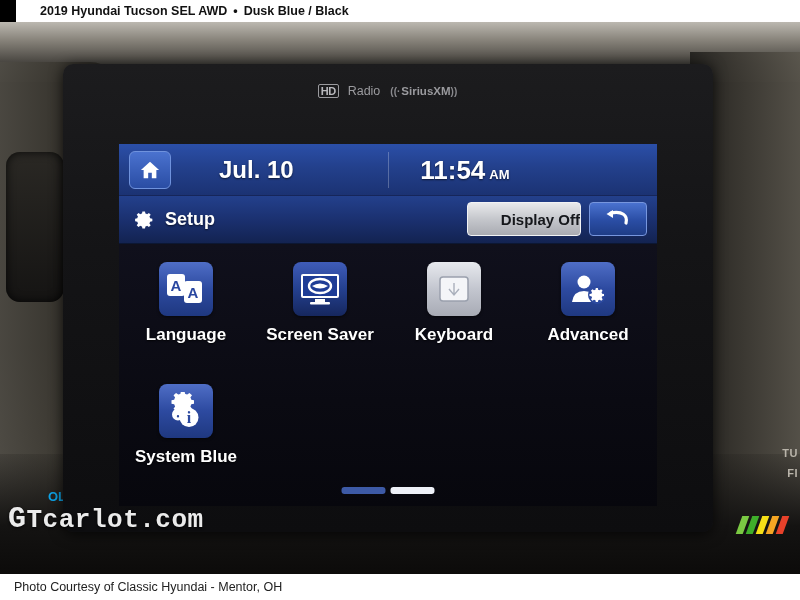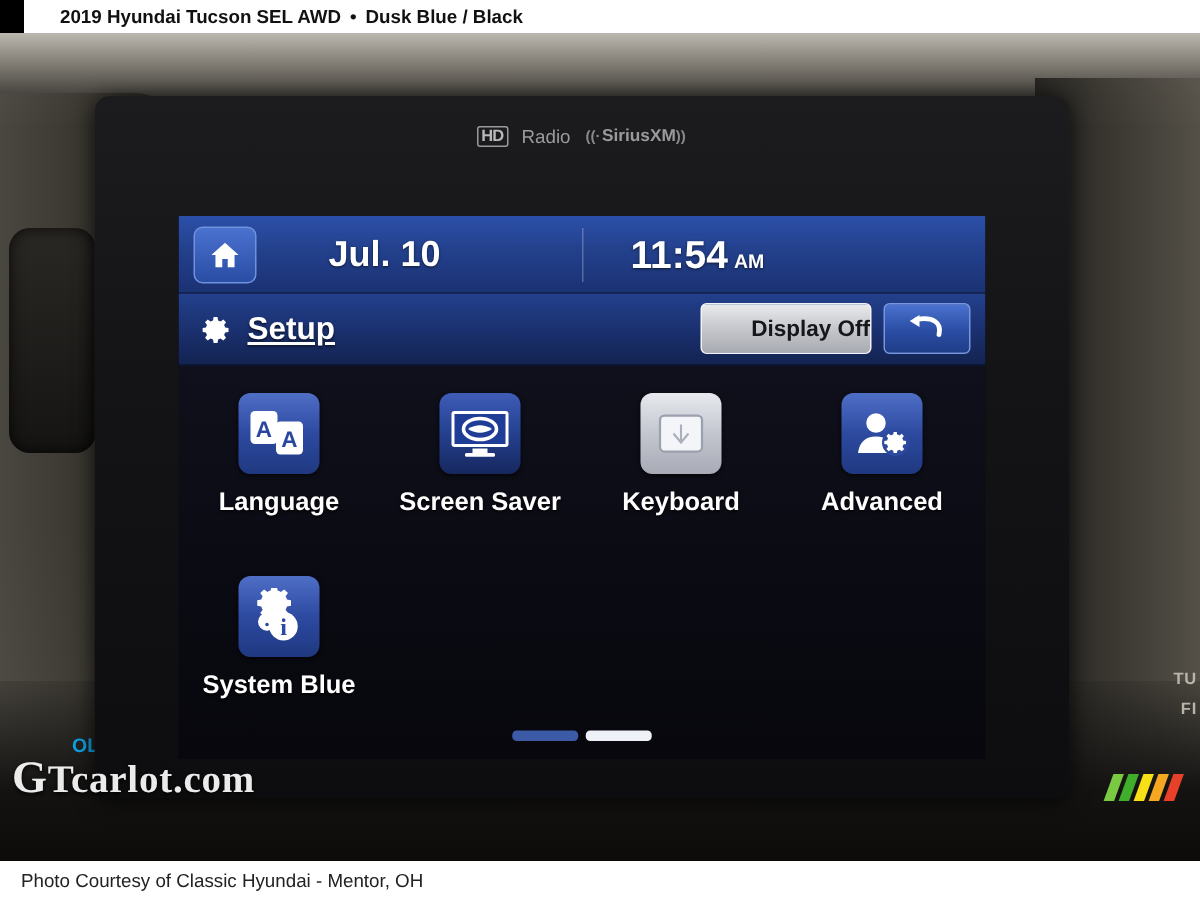--- a/index.html
+++ b/index.html
@@ -184,23 +184,22 @@
     background: linear-gradient(180deg, #23408c 0%, #1a2f6d 55%, #132351 100%);
     display: flex; align-items: center;
     border-bottom: 1px solid #0c1733;
   }
   .gear-wrap {
     margin-left: 12px; width: 26px; height: 26px;
     display: flex; align-items: center; justify-content: center;
   }
   .page-title {
     margin-left: 8px;
-    color: #fff; font-size: 21px; font-weight: bold;
+    color: #fff; font-size: 18px; font-weight: bold;
     text-shadow: 0 1px 2px rgba(0,0,0,.6);
-    text-decoration: underline;
   }
   .display-off {
     position: absolute; right: 76px; top: 6px;
     width: 114px; height: 34px;
     background: linear-gradient(180deg, #e9eaec 0%, #c5c7cc 50%, #a9abb2 100%);
     border: 1px solid #f2f3f5;
     border-radius: 4px;
     display: flex; align-items: center; justify-content: flex-end;
     color: #15171b; font-size: 15px; font-weight: bold;
   }
@@ -258,21 +257,21 @@
     width: 44px; height: 7px;
     border-radius: 3px;
     background: #3d5aa6;
   }
   .page-dot.active { background: #eef1f8; }
 
   
   .watermark {
     position: absolute; left: 8px; bottom: 38px;
     font-size: 26px; font-weight: bold;
-    font-family: Liberation Serif, serif;
+    font-family: Liberation Mono, monospace;
     color: rgba(255,255,255,.92);
     letter-spacing: .5px;
     text-shadow: 0 1px 3px rgba(0,0,0,.9);
   }
   .watermark .g { font-size: 30px; }
   .wm-bars {
     position: absolute; right: 14px; bottom: 40px;
     display: flex; gap: 3px;
     transform: skewX(-20deg);
   }

